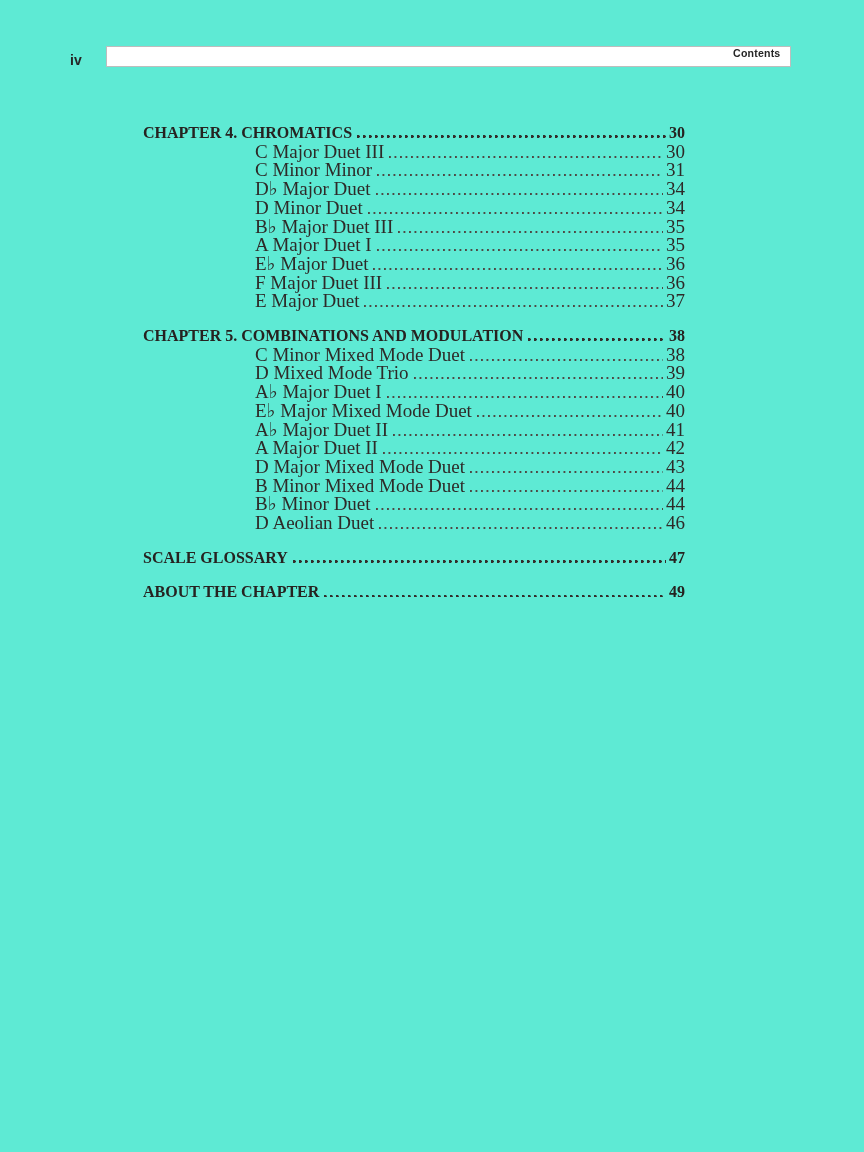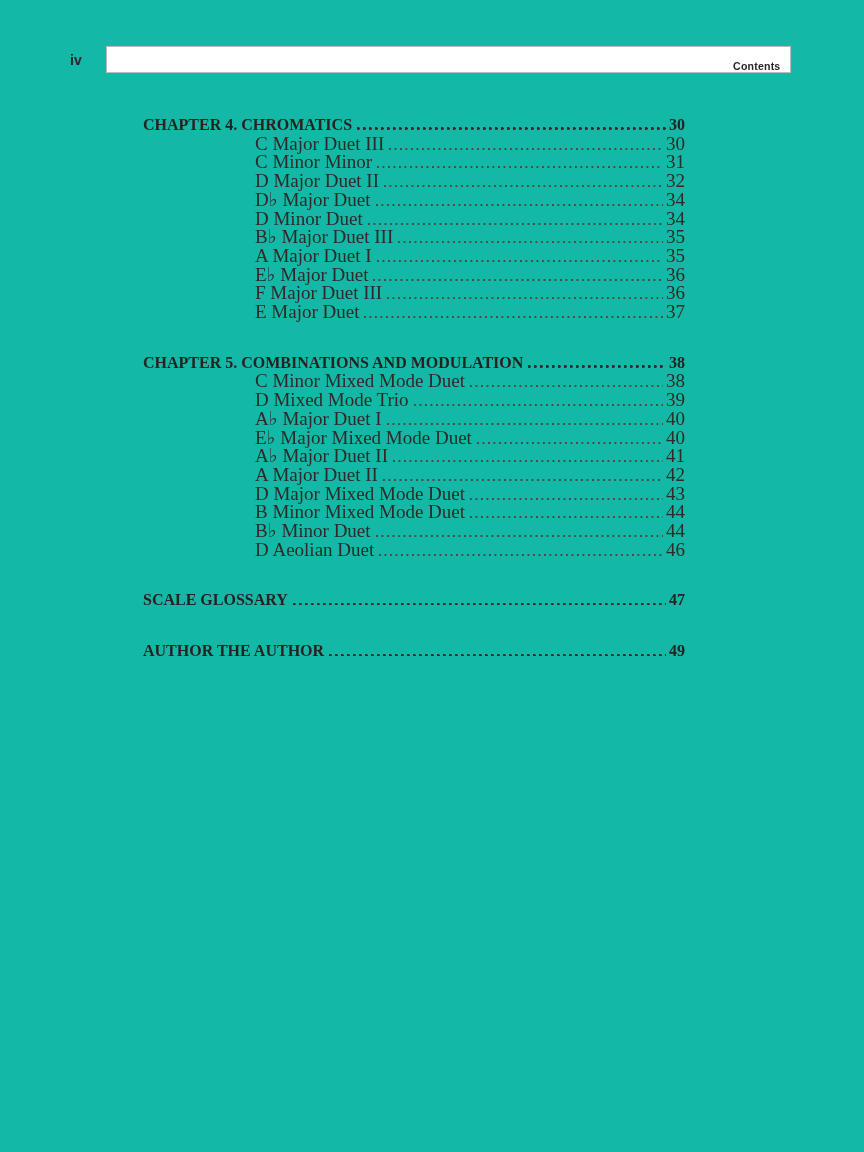--- a/index.html
+++ b/index.html
@@ -12,67 +12,67 @@
   }
   html, body { margin: 0; padding: 0; }
   body {
     width: 864px; height: 1152px;
     background: #ffffff;
     font-family: "Liberation Serif", serif;
   }
   .page {
     position: relative;
     width: 864px; height: 1152px;
-    background: #14b8a6;
+    background: #5eead4;
     overflow: hidden;
   }
 
   
   .running-header {
     position: absolute;
     top: 46px; left: 70px;
     width: 721px; height: 28px;
   }
   .folio {
     position: absolute; left: 0; top: 6px;
     font-family: "Liberation Sans", sans-serif;
     font-weight: bold;
     font-size: 14px;
     color: #262626;
   }
   .header-box {
     position: absolute;
     left: 36px; right: 0; top: 0;
-    height: 27px;
+    height: 21px;
     box-sizing: border-box;
     border: 1px solid var(--header-border);
     background: #ffffff;
     display: flex;
-    align-items: flex-end;
+    align-items: flex-start;
     justify-content: flex-end;
     padding-right: 10px;
   }
   .header-label {
     font-family: "Liberation Sans", sans-serif;
     font-weight: bold;
     font-size: 11.5px;
     color: #262626;
     transform: scaleX(0.92);
     transform-origin: right center;
     letter-spacing: 0.2px;
   }
 
   
   .toc {
     position: absolute;
-    left: 143px; top: 116px;
+    left: 143px; top: 124px;
     width: 542px;
     color: var(--text);
   }
-  .toc-section + .toc-section { margin-top: 32px; }
+  .toc-section + .toc-section { margin-top: 16px; }
 
   .row {
     display: flex;
     align-items: baseline;
     line-height: 18.7px;
   }
   .row .t  { white-space: nowrap; }
   .row .pg { white-space: nowrap; }
   .row .dots {
     flex: 1 1 auto;
@@ -124,25 +124,20 @@
           <span class="t">C Major Duet III</span>
           <span class="dots"></span>
           <span class="pg">30</span>
         </div>
         <div class="row entry-row">
           <span class="t">C Minor Minor</span>
           <span class="dots"></span>
           <span class="pg">31</span>
         </div>
         <div class="row entry-row">
-          <span class="t">D Major Duet II</span>
-          <span class="dots"></span>
-          <span class="pg">32</span>
-        </div>
-        <div class="row entry-row">
           <span class="t">D♭ Major Duet</span>
           <span class="dots"></span>
           <span class="pg">34</span>
         </div>
         <div class="row entry-row">
           <span class="t">D Minor Duet</span>
           <span class="dots"></span>
           <span class="pg">34</span>
         </div>
         <div class="row entry-row">
@@ -230,20 +225,20 @@
       </section>
       <section class="toc-section">
         <div class="row heading-row">
           <span class="t">SCALE GLOSSARY</span>
           <span class="dots"></span>
           <span class="pg">47</span>
         </div>
       </section>
       <section class="toc-section">
         <div class="row heading-row">
-          <span class="t">AUTHOR THE AUTHOR</span>
+          <span class="t">ABOUT THE CHAPTER</span>
           <span class="dots"></span>
           <span class="pg">49</span>
         </div>
       </section>
     </div>
 
 </div>
 
 </body></html>

